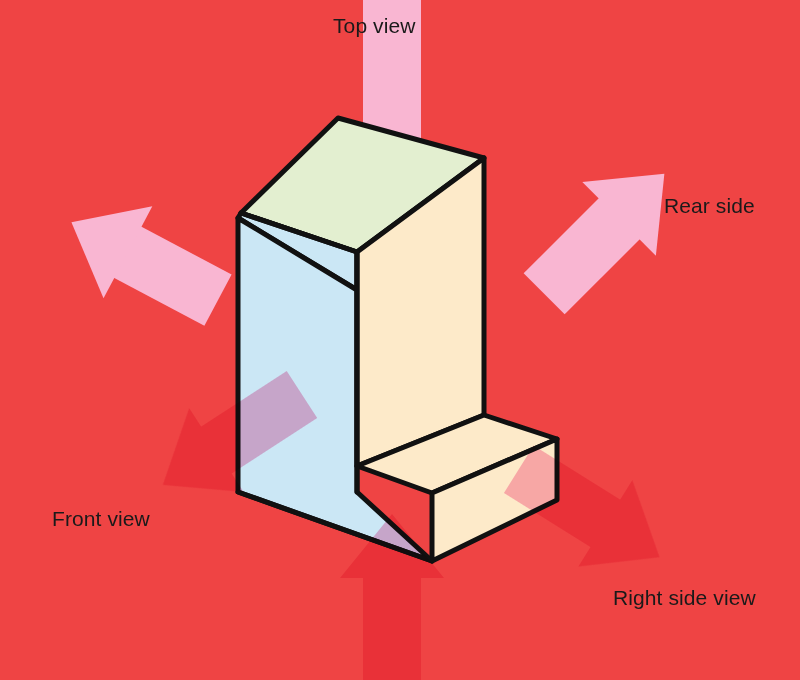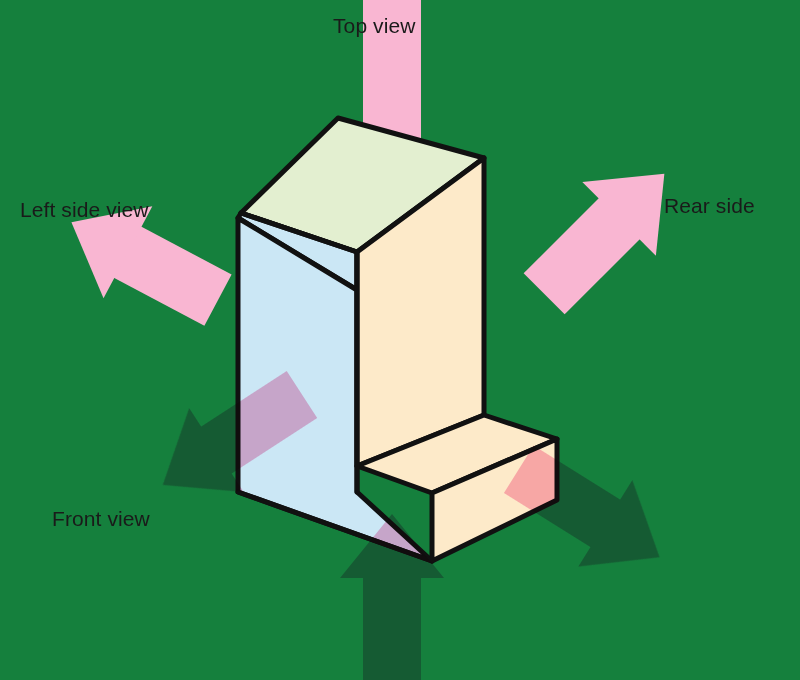--- a/index.html
+++ b/index.html
@@ -10,21 +10,21 @@
   body {
     width: 800px;
     height: 680px;
     font-family: "Liberation Sans", sans-serif;
     overflow: hidden;
   }
   #diagram-root {
     position: relative;
     width: 800px;
     height: 680px;
-    background: #15803d;
+    background: #ef4444;
   }
   svg#scene {
     position: absolute;
     top: 0;
     left: 0;
     width: 800px;
     height: 680px;
     display: block;
   }
   .view-label {
@@ -112,21 +112,21 @@
       <g>
         <polygon points="363,680 421,680 421,570 363,570" fill="#f9b6d2"></polygon>
         <polygon points="340,578 444,578 392,514" fill="#f9b6d2"></polygon>
       </g>
 
     </g>
   </svg>
 
   <div class="view-label label-top">Top view</div>
 
-  <div class="view-label label-left">Left side view</div>
 
   <div class="view-label label-rear">Rear side</div>
 
   <div class="view-label label-front">Front view</div>
 
+  <div class="view-label label-right">Right side view</div>
 
 
 </div>
 
 </body></html>

